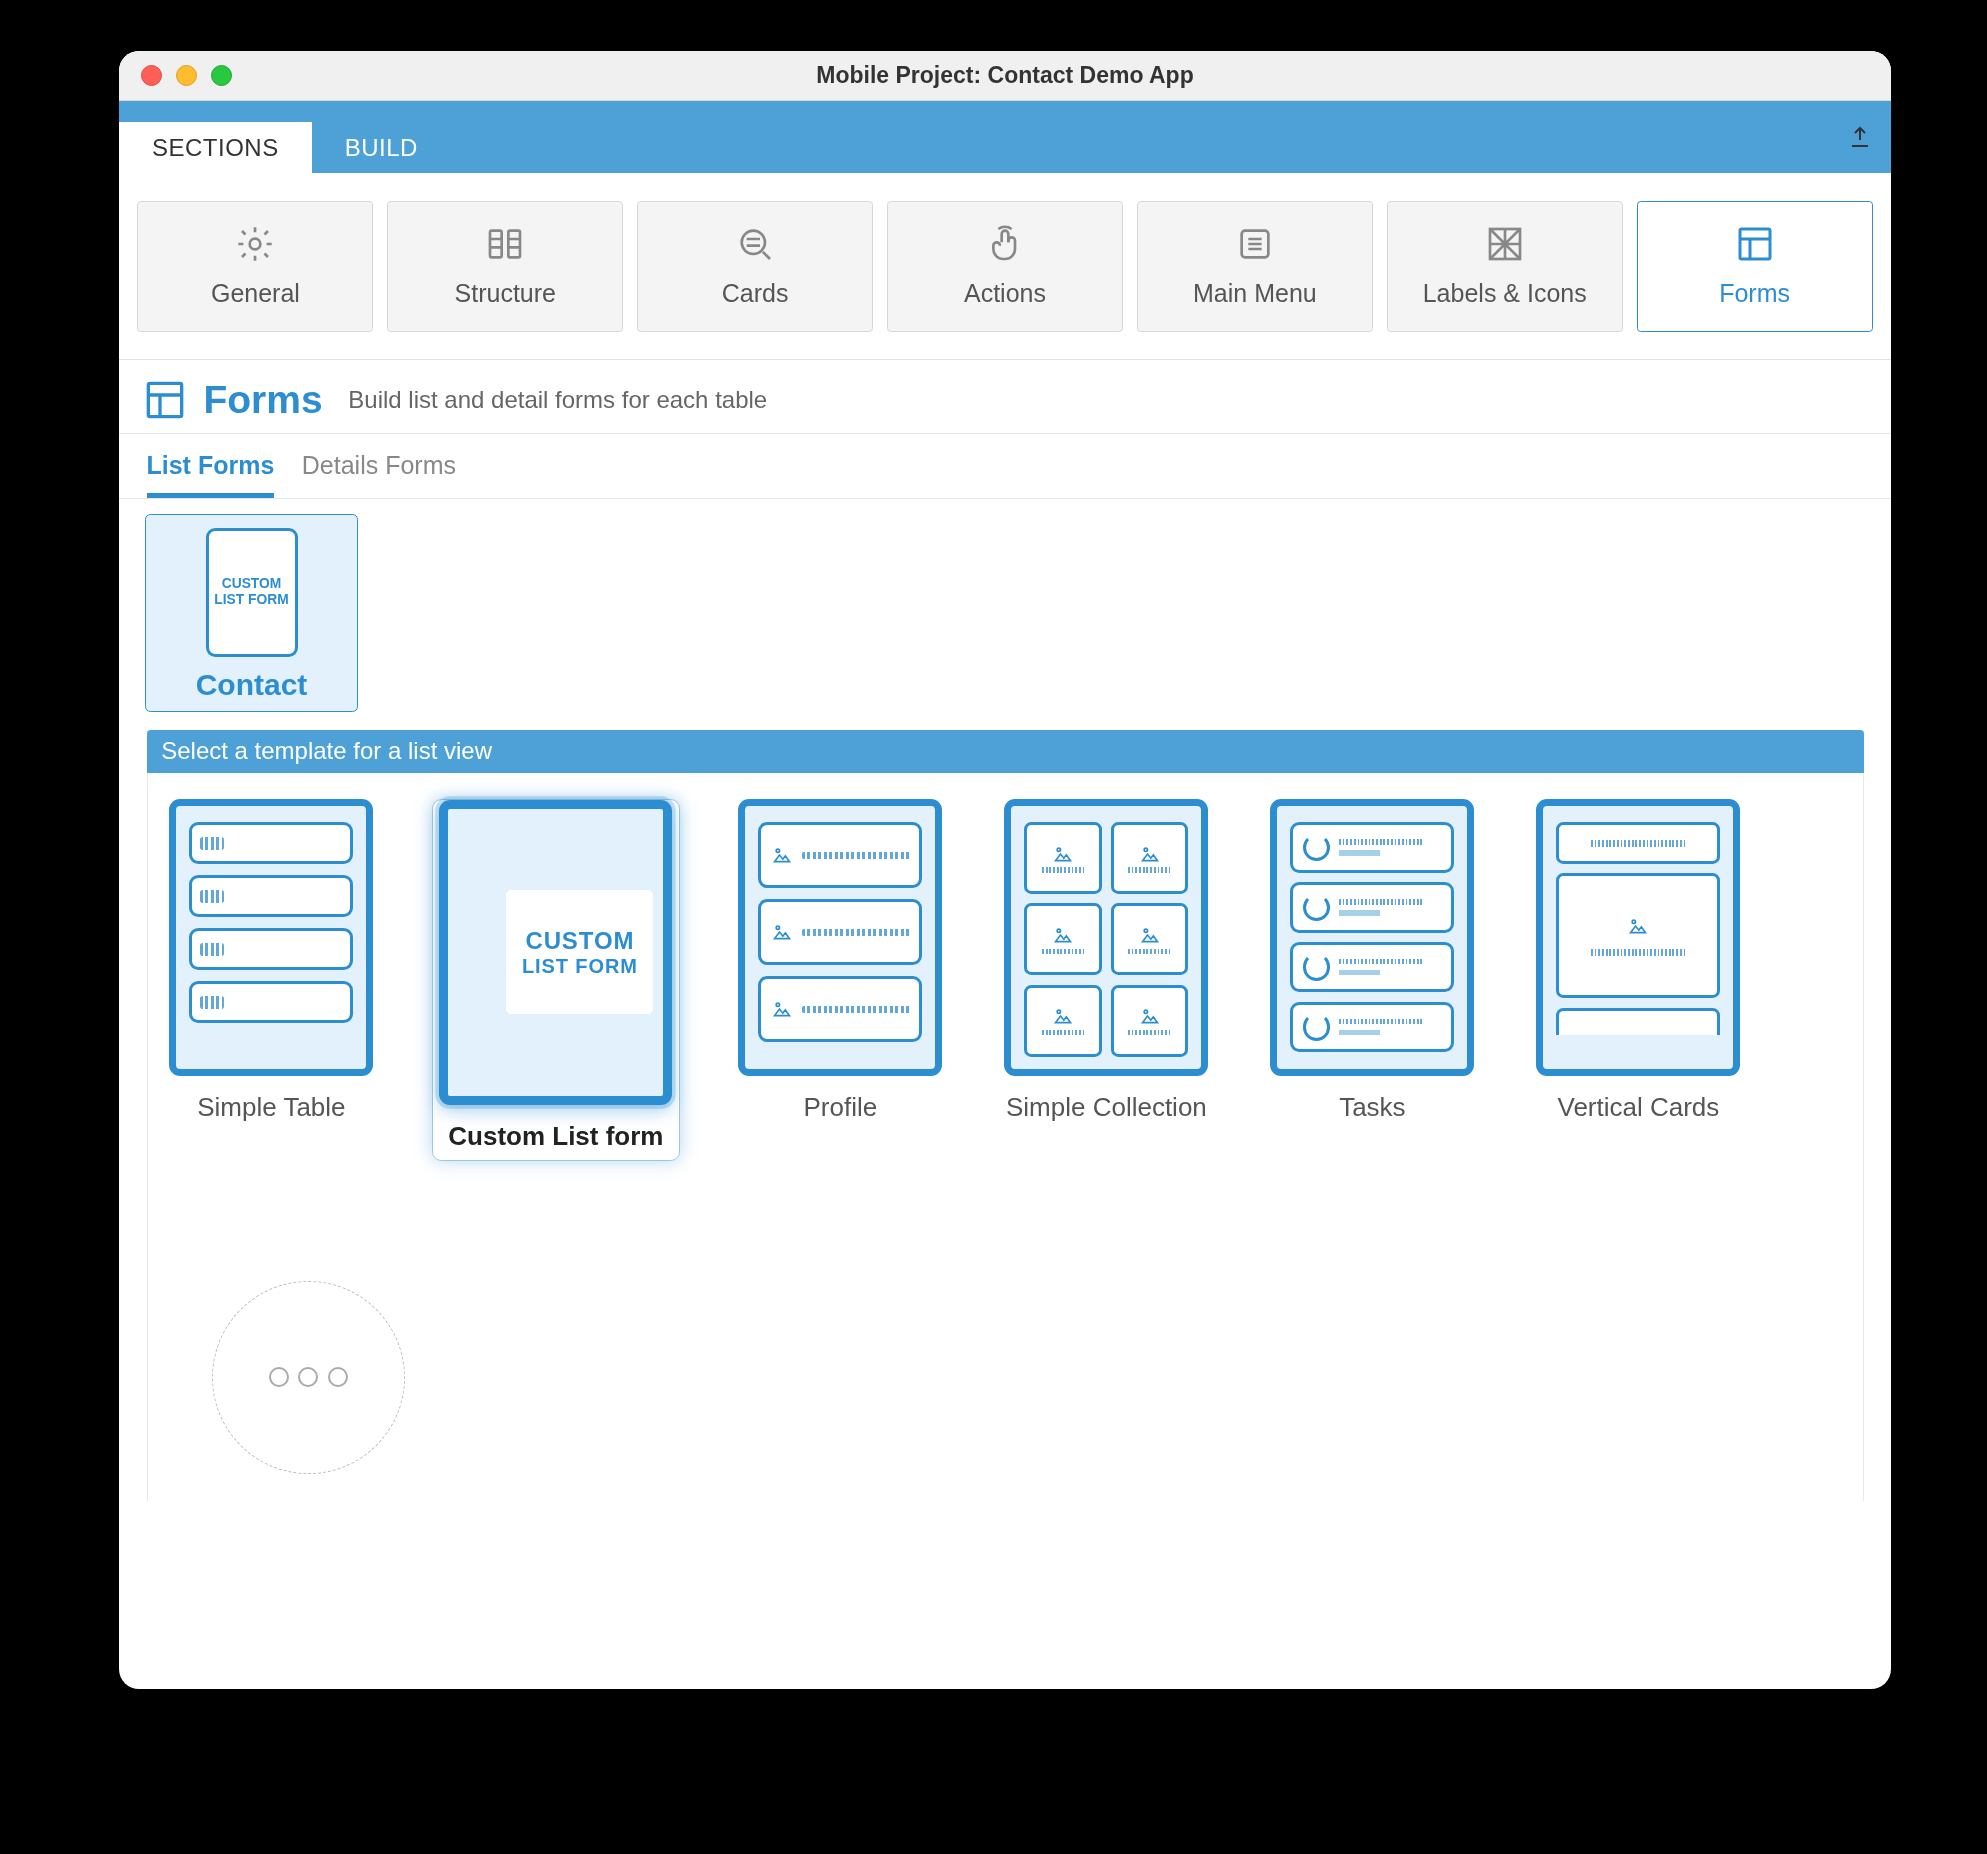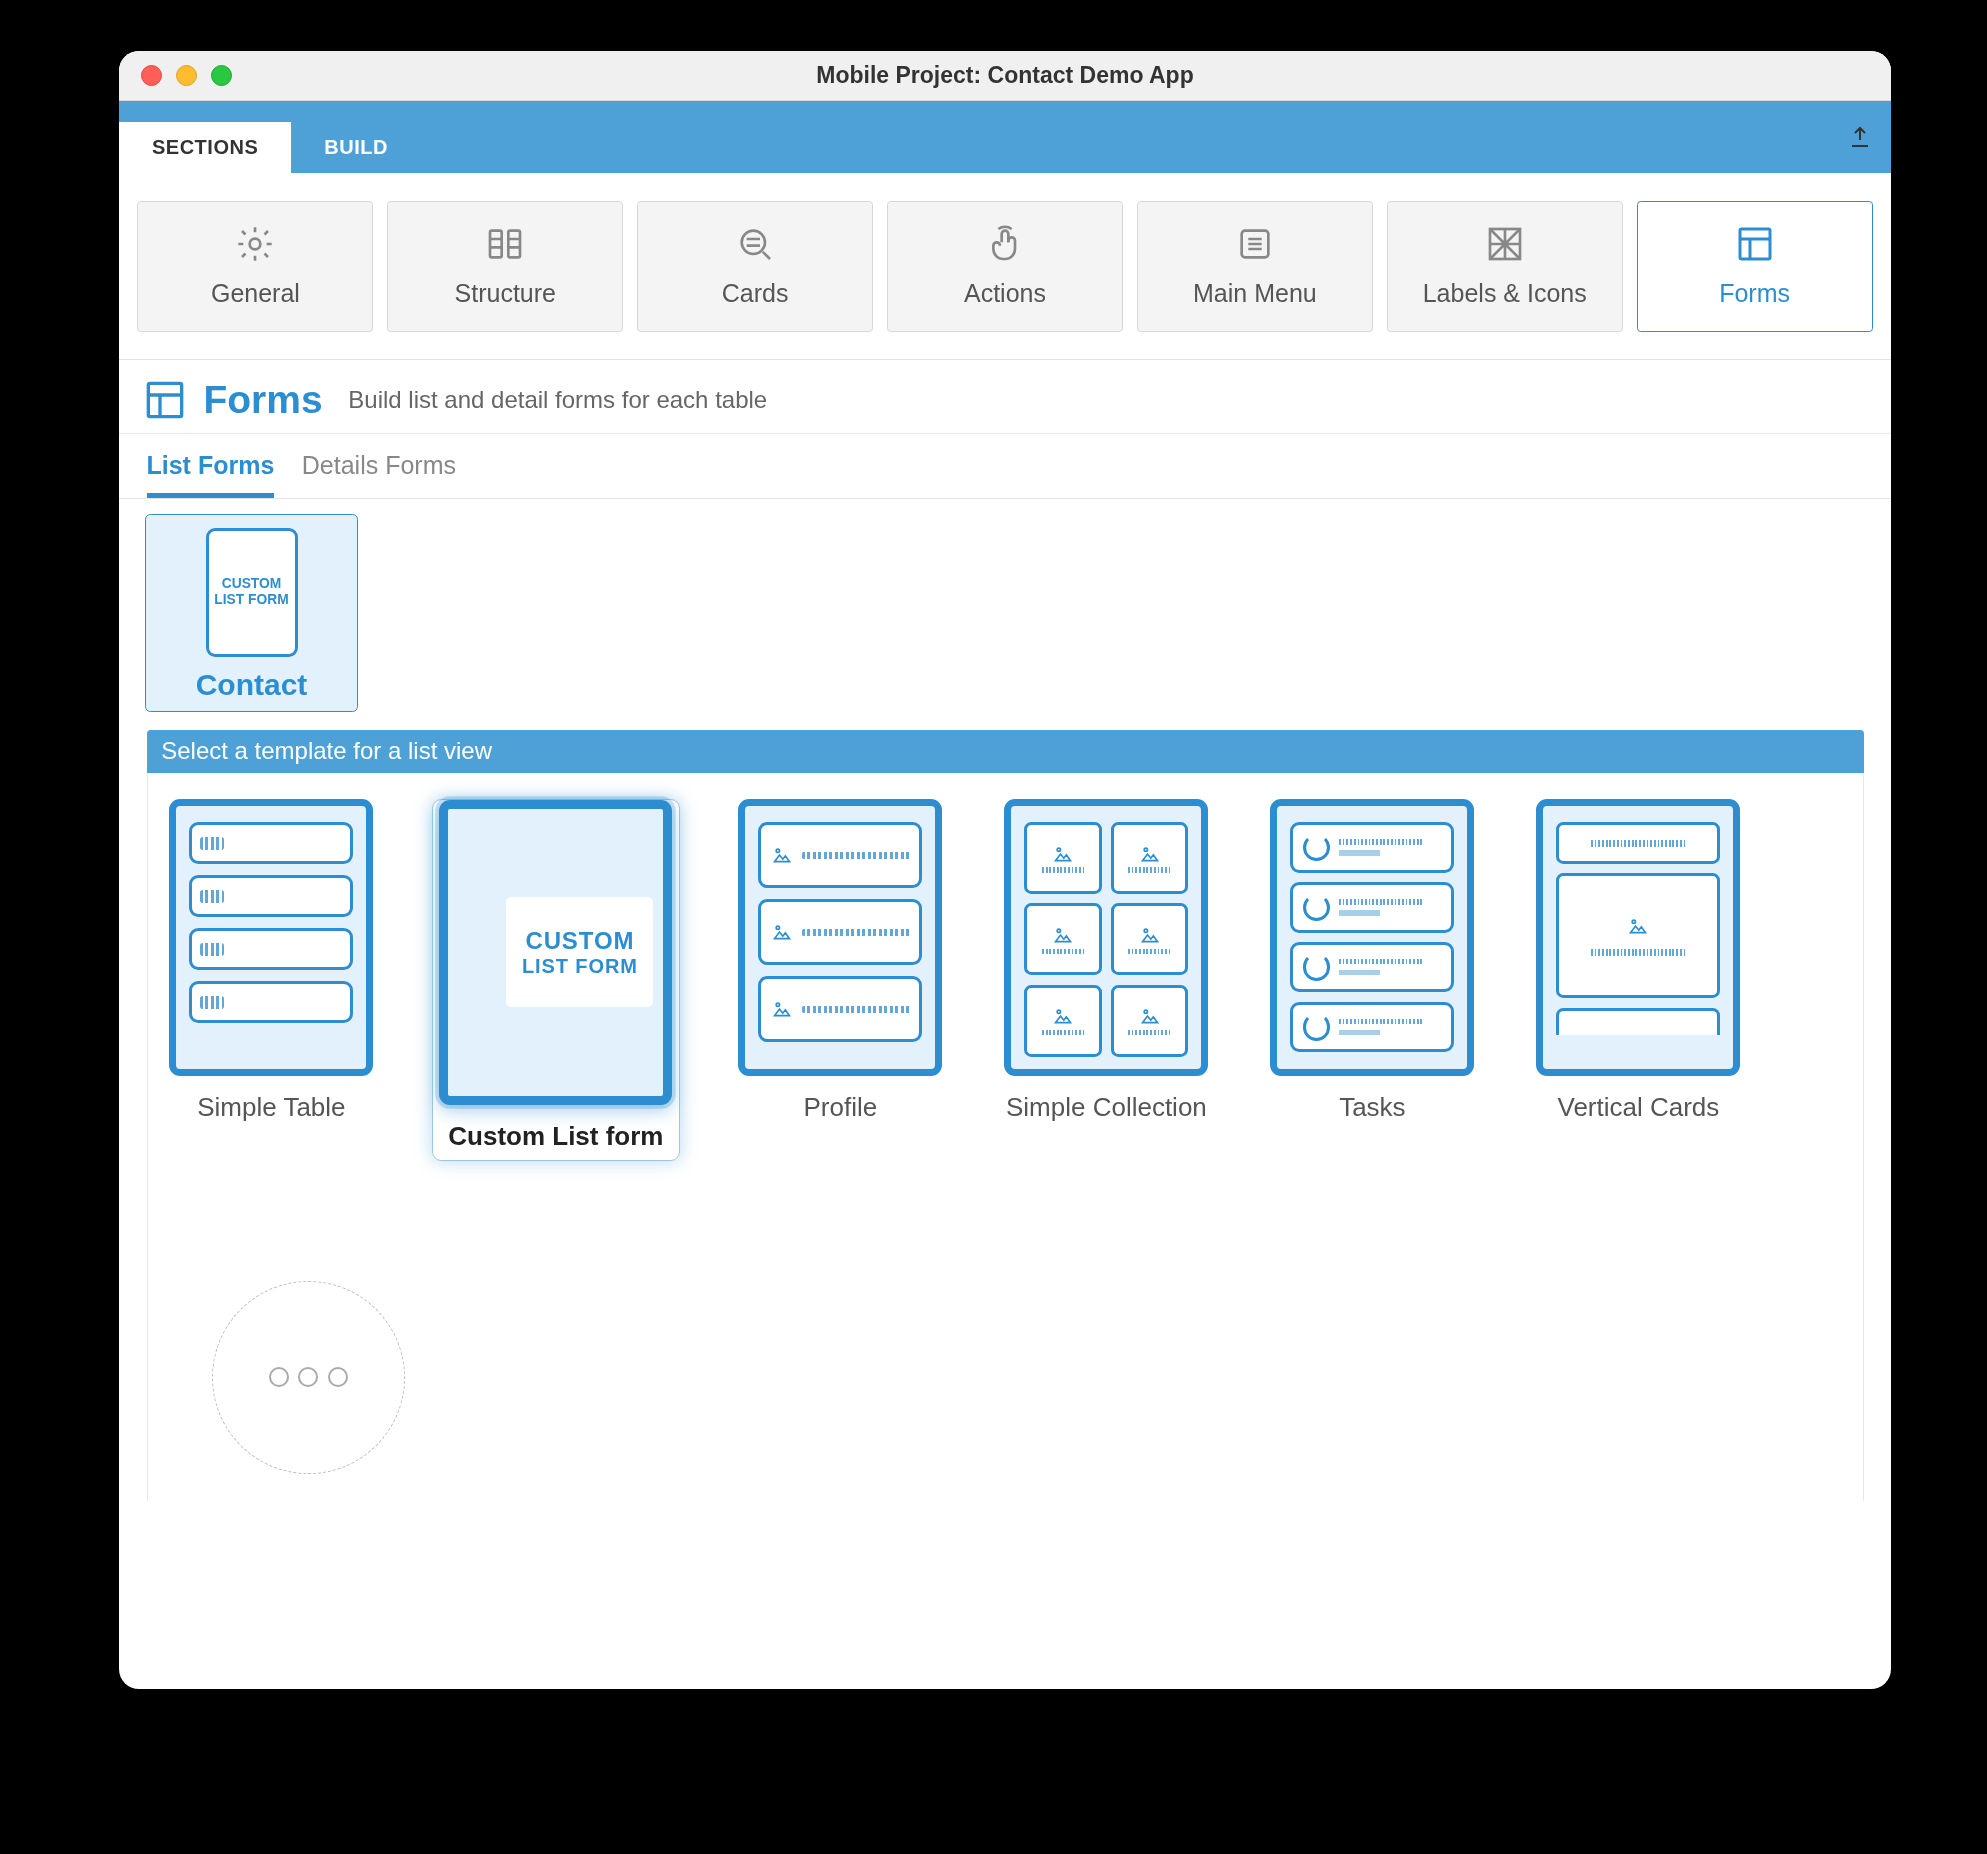--- a/index.html
+++ b/index.html
@@ -57,22 +57,22 @@
     height: 72px;
     display: flex;
     align-items: stretch;
     background: #4ea1d7;
     position: relative;
   }
   .tabbar .tab {
     display: flex;
     align-items: center;
     padding: 0 33px;
-    font-size: 20px;
-    font-weight: 700;
+    font-size: 24px;
+    font-weight: 400;
     color: #fff;
     letter-spacing: 0.5px;
     margin-top: 21px;
   }
   .tabbar .tab.active {
     background: #fff;
     color: #333;
   }
   .tabbar .upload {
     position: absolute;
@@ -274,21 +274,21 @@
     padding: 0 7.3px;
   }
   .row-pill .sq {
     width: 24px; height: 13px;
     border-radius: 2.8px;
     background: repeating-linear-gradient(90deg,#62a7d8 0 2.8px, transparent 2.8px 5.5px);
   }
   .row-pill .ln1 { flex:1;height:7.3px;background:repeating-linear-gradient(90deg,#62a7d8 0 2.8px,transparent 2.8px 5.5px);border-radius:1.8px;}
 
   .custom-chip {
-    width: 147px; height: 110px;
+    width: 147px; height: 124px;
     background:#fff;
     border-radius: 5.5px;
     display:flex;flex-direction:column;align-items:center;justify-content:center;
     font-weight:700;color:#2c8ed0;text-align:right;margin-left:48px;
   }
   .custom-chip .l1{font-size:24px;letter-spacing:0.9px;}
   .custom-chip .l2{font-size:20px;letter-spacing:0.9px;}
 
   .grid2 {
     width:100%;

